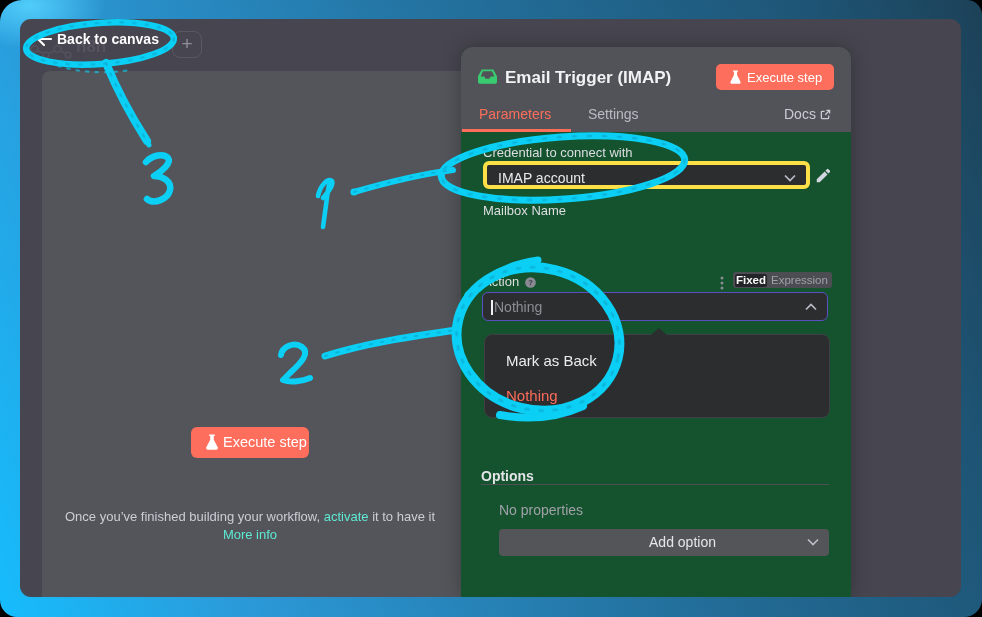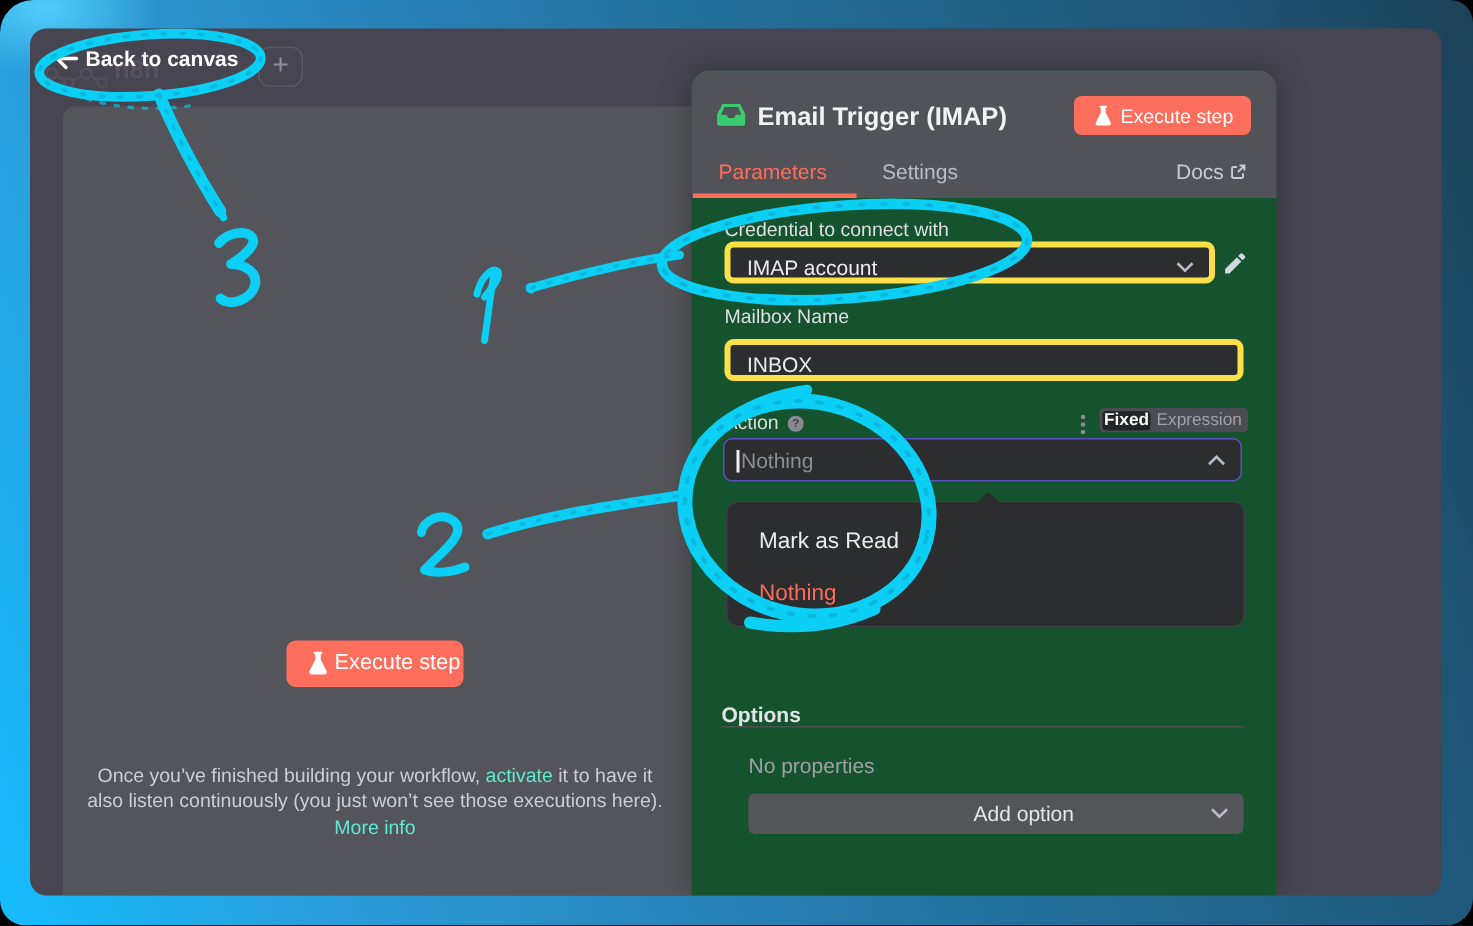--- a/index.html
+++ b/index.html
@@ -100,21 +100,20 @@
     </div>
     <div class="canvas">
       <div class="cexec">
         <svg width="12" height="16" viewBox="0 0 12 16" fill="#fff">
           <path d="M3.2 0.5h5.6v1.6h-1v3.6l3.9 7.6c.5 1.1-.2 2.4-1.4 2.4H1.7c-1.2 0-1.9-1.3-1.4-2.4L4.2 5.7V2.1h-1z"></path>
         </svg>
         <span>Execute step</span>
       </div>
       <div class="hint">
         <div>Once you’ve finished building your workflow, <span class="o">activate</span> it to have it</div>
-        <div>also listen continuously (you just won’t see those executions here).</div>
         <div class="mi"><span class="o">More info</span></div>
       </div>
     </div>
     <div class="dialog">
       <div class="dhead">
         <svg class="dicon" width="19" height="15" viewBox="0 0 24 19" fill="#3acb71">
           <path d="M4.6 0.5 h14.8 L24 9.2 V16.5 a2.2 2.2 0 0 1-2.2 2.2 H2.2 A2.2 2.2 0 0 1 0 16.5 V9.2 Z M6.2 3 3.4 9.5 H8 l1.6 2.7h4.8 L16 9.5 h4.6 L17.8 3 Z"></path>
         </svg>
         <div class="dtitle">Email Trigger (IMAP)</div>
         <div class="dexec">
@@ -135,21 +134,20 @@
       <div class="inp" style="top:114px;width:327px;">IMAP account
         <svg class="chev" width="12" height="8" viewBox="0 0 12 8" fill="none" stroke="#b9bdc8" stroke-width="1.7">
             <path d="M1 1.5 6 6.5 11 1.5"></path>
           </svg>
       </div>
       <svg class="pencil" width="15" height="15" viewBox="0 0 16 16" fill="#d3d6e0">
         <path d="M0.8 12.1 9.2 3.7 12.3 6.8 3.9 15.2 H0.8 Z"></path>
         <path d="M10.1 2.8 11.6 1.3 a1.2 1.2 0 0 1 1.7 0 L14.7 2.7 a1.2 1.2 0 0 1 0 1.7 L13.2 5.9 Z"></path>
       </svg>
       <div class="lbl" style="left:22px;top:156px;text-align:right;">Mailbox Name</div>
-      <div class="inp" style="top:179px;">INBOX</div>
       <div class="lbl" style="left:22px;top:227px;">Action
         <svg width="11" height="11" viewBox="0 0 12 12" style="vertical-align:-1.5px;margin-left:2px;">
             <circle cx="6" cy="6" r="5.8" fill="#8a8a94"></circle>
             <text x="6" y="8.7" font-size="8.4" font-weight="bold" fill="#3c3b43" text-anchor="middle">?</text>
           </svg>
       </div>
       <svg class="kebab" width="4" height="14" viewBox="0 0 4 14" fill="#8b8b94">
           <circle cx="2" cy="2" r="1.5"></circle>
           <circle cx="2" cy="7" r="1.5"></circle>
           <circle cx="2" cy="12" r="1.5"></circle>
@@ -160,21 +158,21 @@
         </div>
       <div class="sel3">
         <div class="cursor"></div>
         <div class="ph">Nothing</div>
         <svg class="chev" width="12" height="8" viewBox="0 0 12 8" fill="none" stroke="#b9bdc8" stroke-width="1.7" style="top:10px;">
             <path d="M1 6.5 6 1.5 11 6.5"></path>
           </svg>
       </div>
       <div class="popup">
         <div class="notch"></div>
-        <div class="op1">Mark as Read</div>
+        <div class="op1">Mark as Back</div>
         <div class="op2">Nothing</div>
       </div>
       <div class="opts">Options</div>
       <div class="hr"></div>
       <div class="noprop">No properties</div>
       <div class="addopt">Add option
         <svg class="chev" width="12" height="8" viewBox="0 0 12 8" fill="none" stroke="#b9bdc8" stroke-width="1.7">
             <path d="M1 1.5 6 6.5 11 1.5"></path>
           </svg>
       </div>

